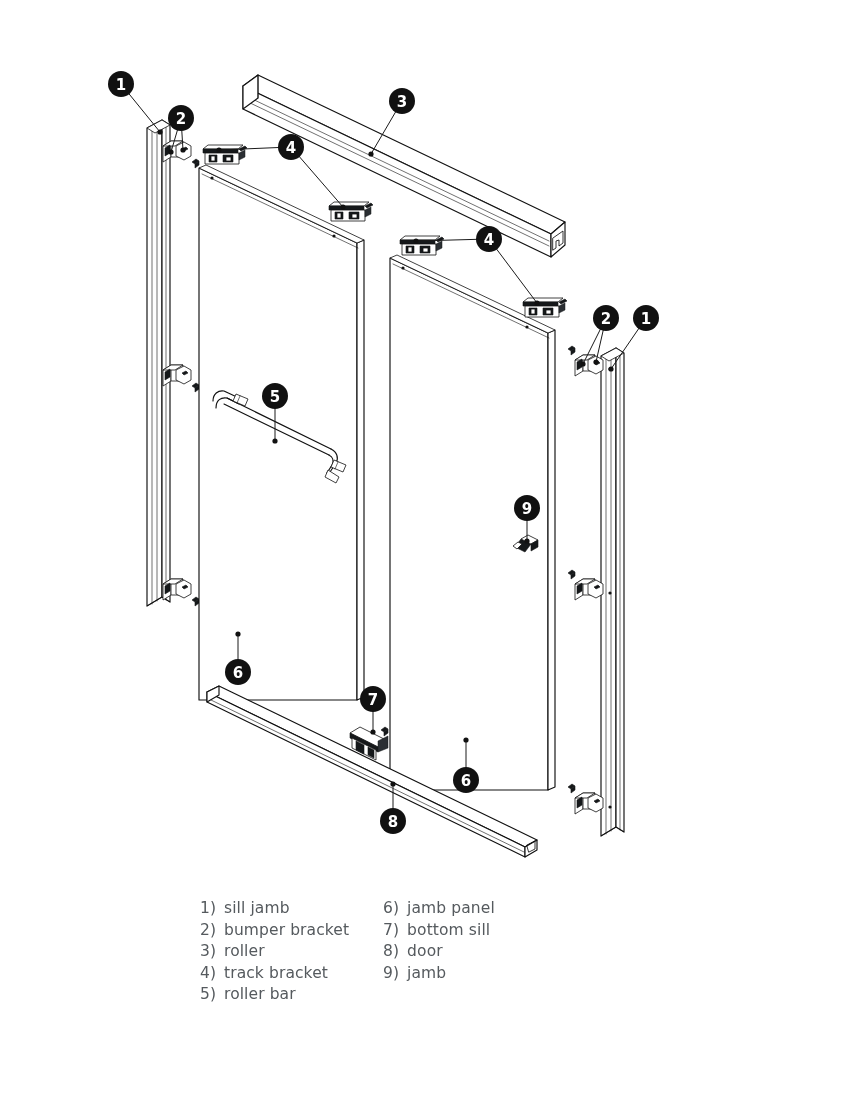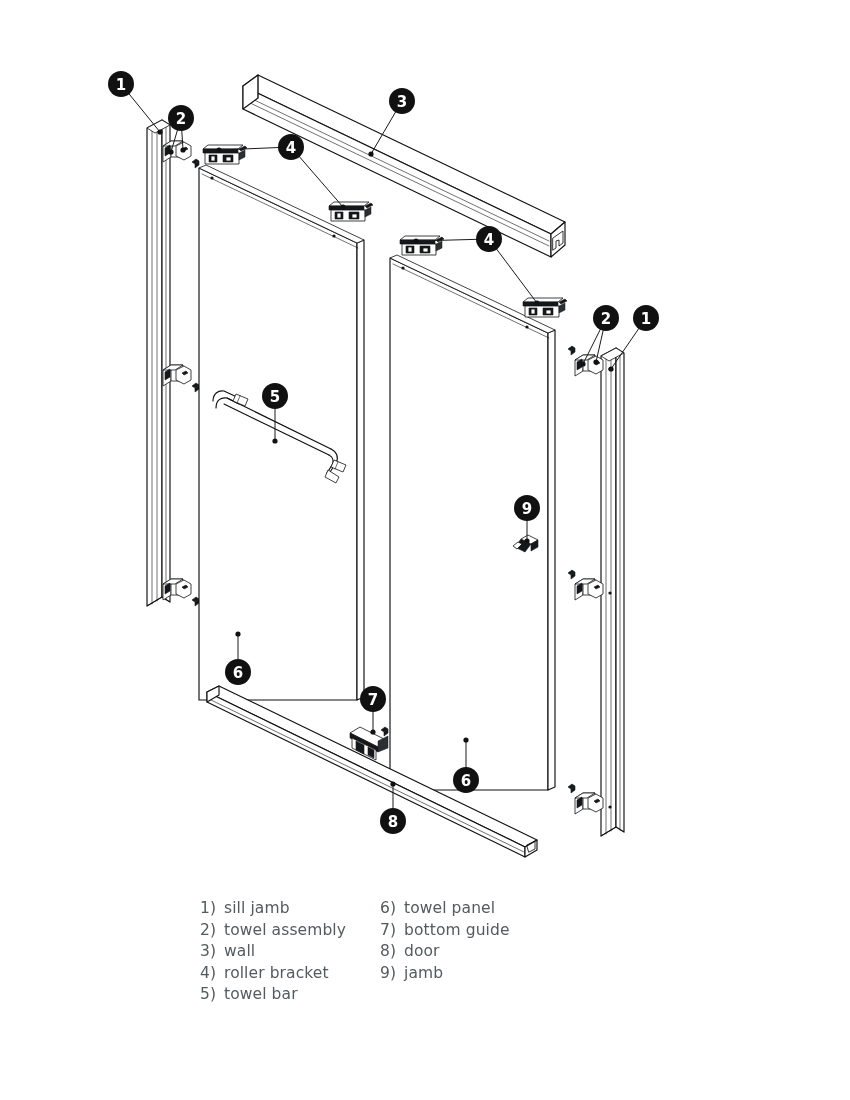--- a/index.html
+++ b/index.html
@@ -329,43 +329,43 @@
   </svg>
 
   <div id="legend">
     <div class="legend-col">
       <div class="legend-row">
         <span class="legend-num">1)</span>
         <span class="legend-label">sill jamb</span>
       </div>
       <div class="legend-row">
         <span class="legend-num">2)</span>
-        <span class="legend-label">towel assembly</span>
+        <span class="legend-label">bumper bracket</span>
       </div>
       <div class="legend-row">
         <span class="legend-num">3)</span>
-        <span class="legend-label">wall</span>
+        <span class="legend-label">roller</span>
       </div>
       <div class="legend-row">
         <span class="legend-num">4)</span>
-        <span class="legend-label">roller bracket</span>
+        <span class="legend-label">track bracket</span>
       </div>
       <div class="legend-row">
         <span class="legend-num">5)</span>
-        <span class="legend-label">towel bar</span>
+        <span class="legend-label">roller bar</span>
       </div>
     </div>
     <div class="legend-col">
       <div class="legend-row">
         <span class="legend-num">6)</span>
-        <span class="legend-label">towel panel</span>
+        <span class="legend-label">jamb panel</span>
       </div>
       <div class="legend-row">
         <span class="legend-num">7)</span>
-        <span class="legend-label">bottom guide</span>
+        <span class="legend-label">bottom sill</span>
       </div>
       <div class="legend-row">
         <span class="legend-num">8)</span>
         <span class="legend-label">door</span>
       </div>
       <div class="legend-row">
         <span class="legend-num">9)</span>
         <span class="legend-label">jamb</span>
       </div>
     </div>

